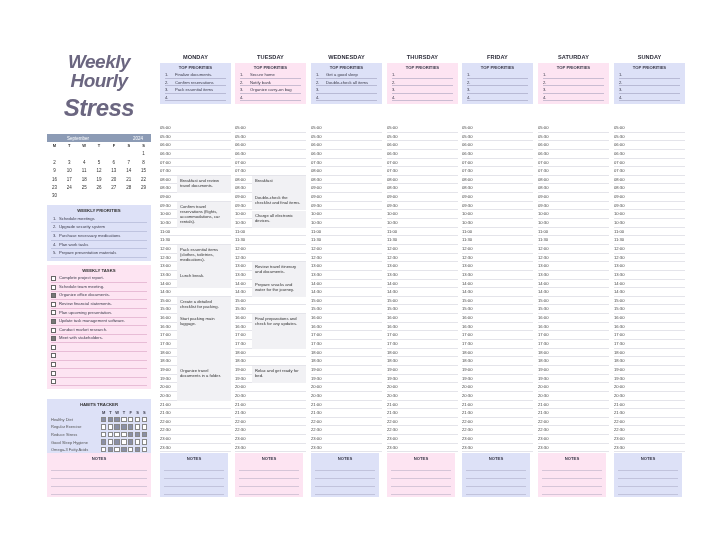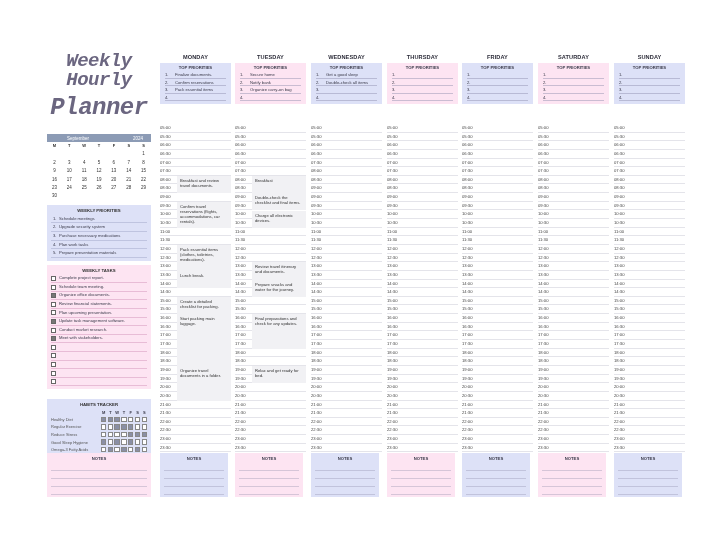--- a/index.html
+++ b/index.html
@@ -1,21 +1,21 @@
 <!DOCTYPE html>
 <html><head>
 <meta charset="utf-8">
 <style>
   * { box-sizing: border-box; margin: 0; padding: 0; }
   html, body { width: 719px; height: 556px; background: #ffffff; overflow: hidden; }
   body { font-family: "Liberation Sans", sans-serif; color: #3a3a4a; position: relative; }
 
   
   .left { position: absolute; left: 47px; top: 52px; width: 104px; }
-  .title { font-family: Liberation Mono, monospace; font-style: italic; font-weight: bold; color: #6b6680; text-align: center; line-height: 1; letter-spacing: -0.5px; }
+  .title { font-family: Liberation Sans, sans-serif; font-style: italic; font-weight: bold; color: #6b6680; text-align: center; line-height: 1; letter-spacing: -0.5px; }
   .title .t1 { font-size: 19px; display: block; }
   .title .t2 { font-size: 24px; display: block; margin-top: 6px; }
 
   .cal { margin-top: 14px; width: 104px; }
   .cal-head { background: #8c9bb5; color: #fff; font-size: 4.5px; height: 8px; display: flex; justify-content: space-between; align-items: center; padding: 0 8px 0 20px; }
   .cal-grid { display: grid; grid-template-columns: repeat(7, 1fr); font-size: 4.5px; text-align: center; color: #333; }
   .cal-grid span { height: 8.4px; line-height: 8.4px; }
   .cal-grid .dow { font-weight: bold; font-size: 4px; }
 
   .box { margin-top: 4px; padding: 2px 4px 3px; }
@@ -51,21 +51,21 @@
   .notes { position: absolute; top: 453px; height: 44px; padding: 2px 4px; }
   .notes-title { font-size: 4.2px; font-weight: bold; text-align: center; height: 8px; line-height: 8px; }
   .notes-line { height: 8px; border-bottom: 0.5px solid rgba(140,140,170,0.35); }
 </style>
 </head>
 <body>
 
 <div class="left">
   <div class="title">
     <span class="t1">Weekly Hourly</span>
-    <span class="t2">Planner</span>
+    <span class="t2">Stress</span>
   </div>
 
   <div class="cal">
     <div class="cal-head">
       <span>September</span>
       <span>2024</span>
     </div>
     <div class="cal-grid" id="cal-grid">
         <span class="dow">M</span>
         <span class="dow">T</span>

